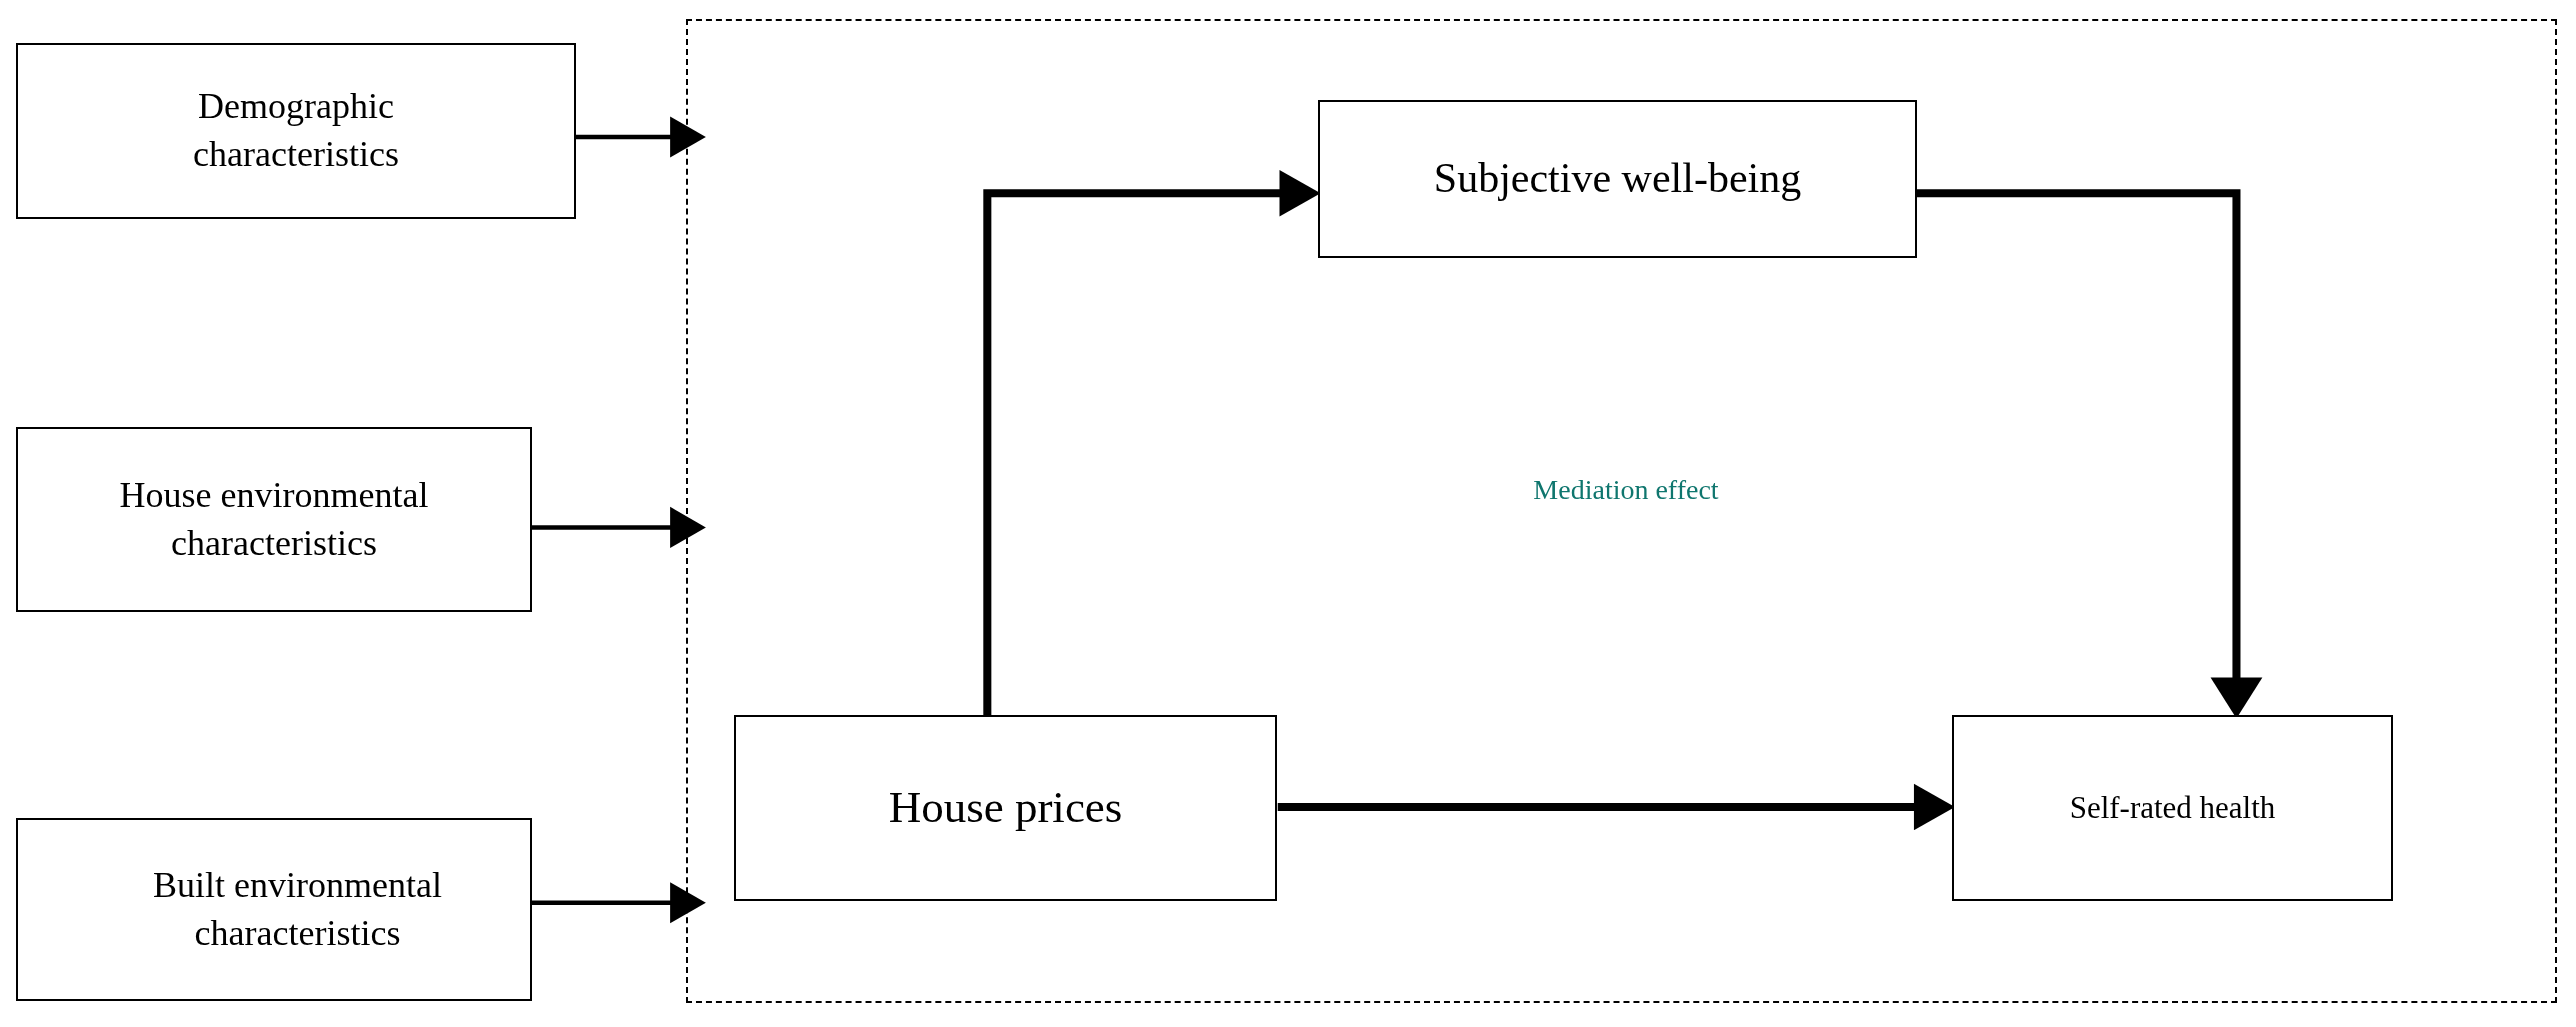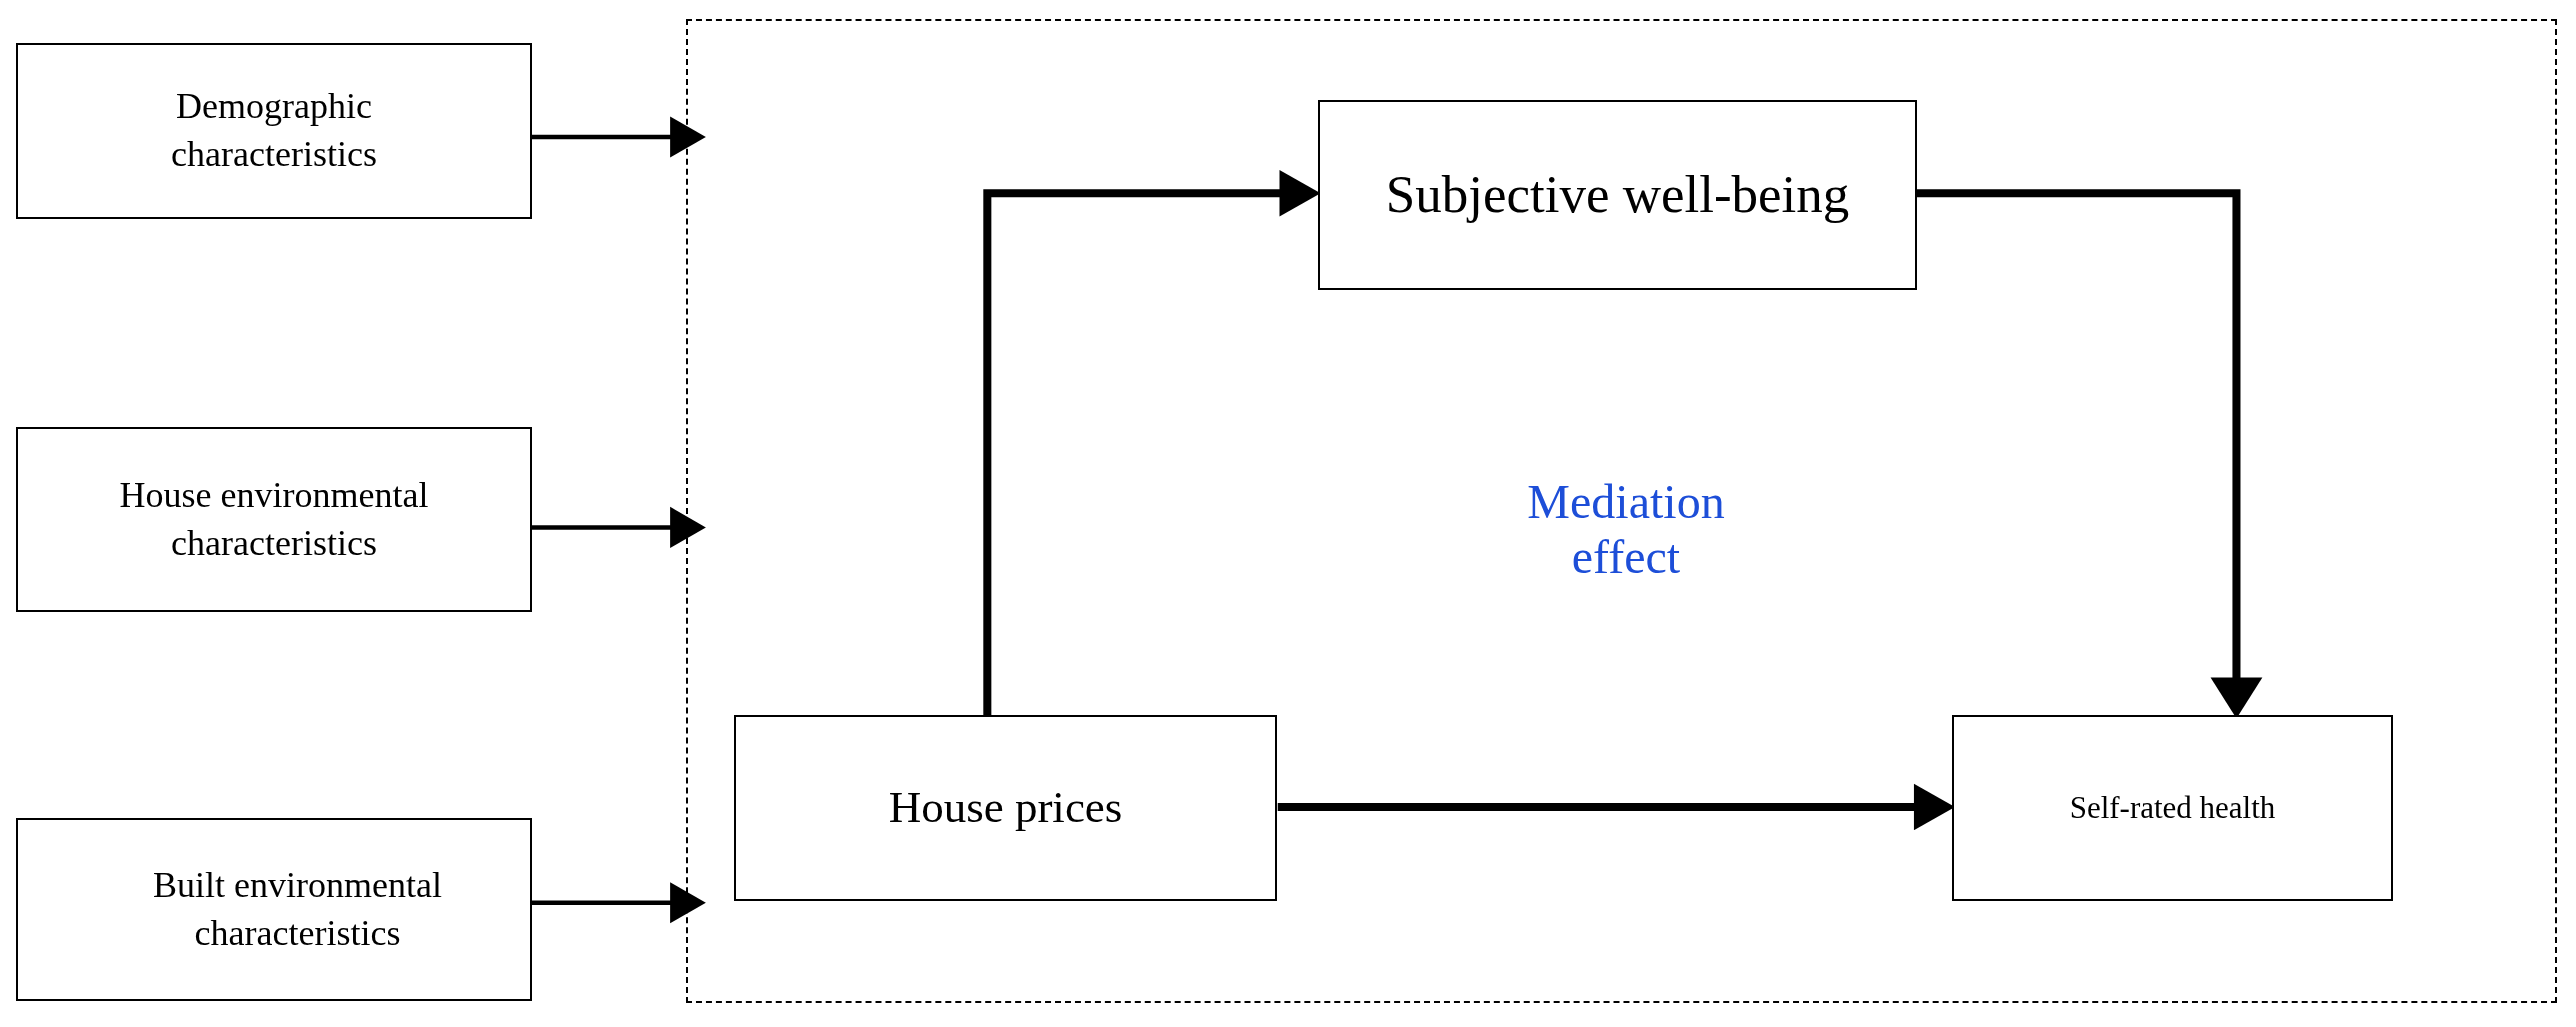--- a/index.html
+++ b/index.html
@@ -25,26 +25,26 @@
     align-items: center;
     justify-content: center;
     text-align: center;
     color: #000000;
     line-height: 1.32;
     z-index: 3;
   }
   .node .node-label { display: block; white-space: pre-line; }
 
   
-  #node-demographic   { left: 16px;  top: 43px;  width: 516px; height: 176px; font-size: 36px; }
+  #node-demographic   { left: 16px;  top: 43px;  width: 560px; height: 176px; font-size: 36px; }
   #node-social        { left: 16px;  top: 427px; width: 516px; height: 185px; font-size: 36px; }
   #node-built         { left: 16px;  top: 818px; width: 516px; height: 183px; font-size: 36px; padding-left: 47px; }
 
   
-  #node-swb           { left: 1318px; top: 100px; width: 599px; height: 190px; font-size: 53px; }
+  #node-swb           { left: 1318px; top: 100px; width: 599px; height: 158px; font-size: 42px; }
   #node-house-prices  { left: 734px;  top: 715px; width: 543px; height: 186px; font-size: 45px; }
   #node-self-health   { left: 1952px; top: 715px; width: 441px; height: 186px; font-size: 31px; }
 
   
   #mediation-frame {
     position: absolute;
     left: 686px;
     top: 19px;
     width: 1871px;
     height: 984px;
@@ -54,22 +54,22 @@
     z-index: 1;
   }
 
   
   #mediation-caption {
     position: absolute;
     left: 1483px;
     top: 474px;
     width: 286px;
     text-align: center;
-    font-size: 48px;
-    color: #1d4ed8;
+    font-size: 28px;
+    color: #0f766e;
     z-index: 2;
   }
 
   
   #connectors {
     position: absolute;
     left: 0; top: 0;
     width: 2576px;
     height: 1028px;
     z-index: 2;

